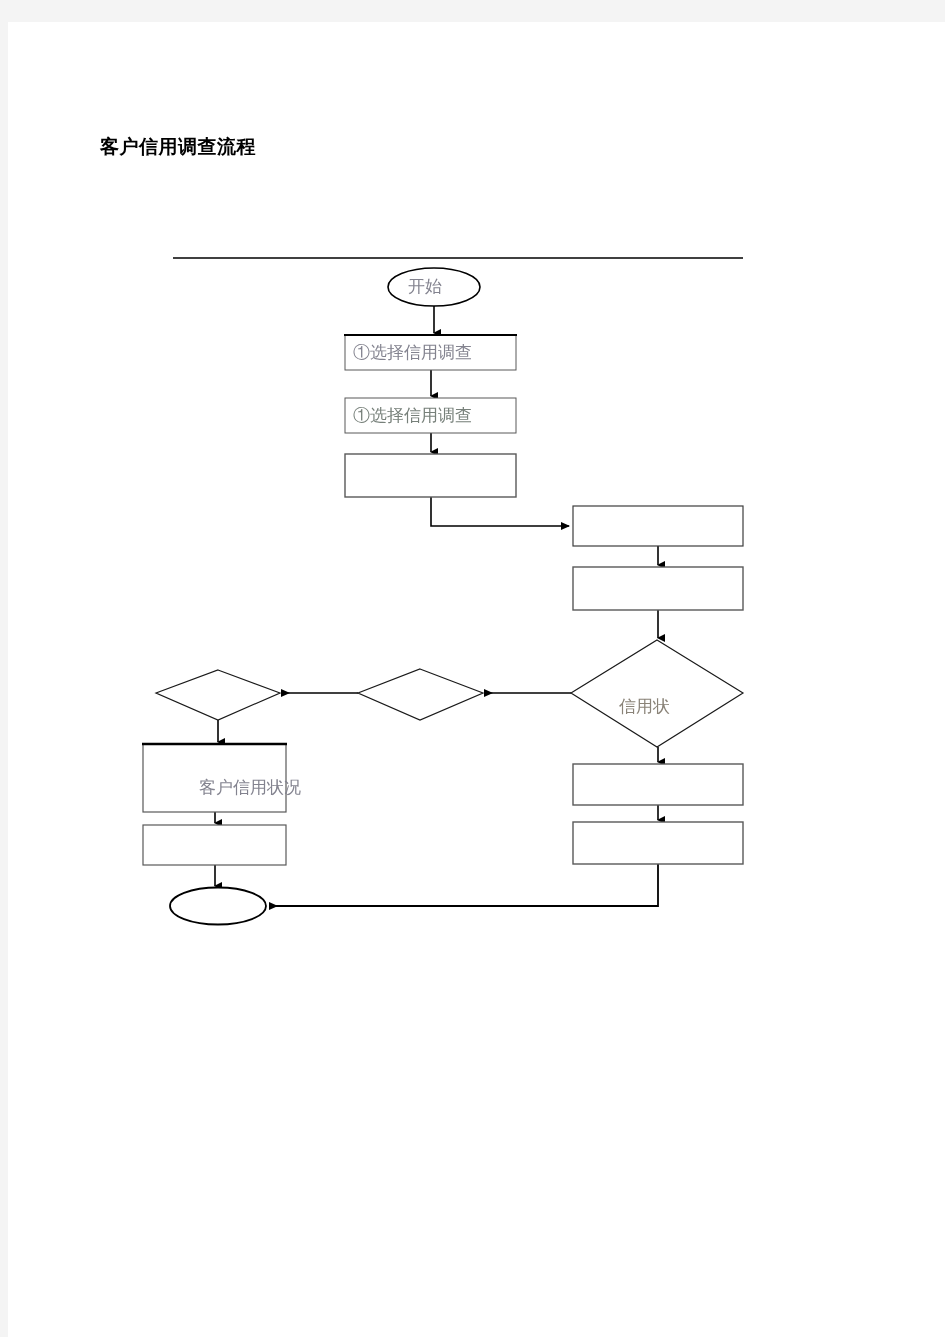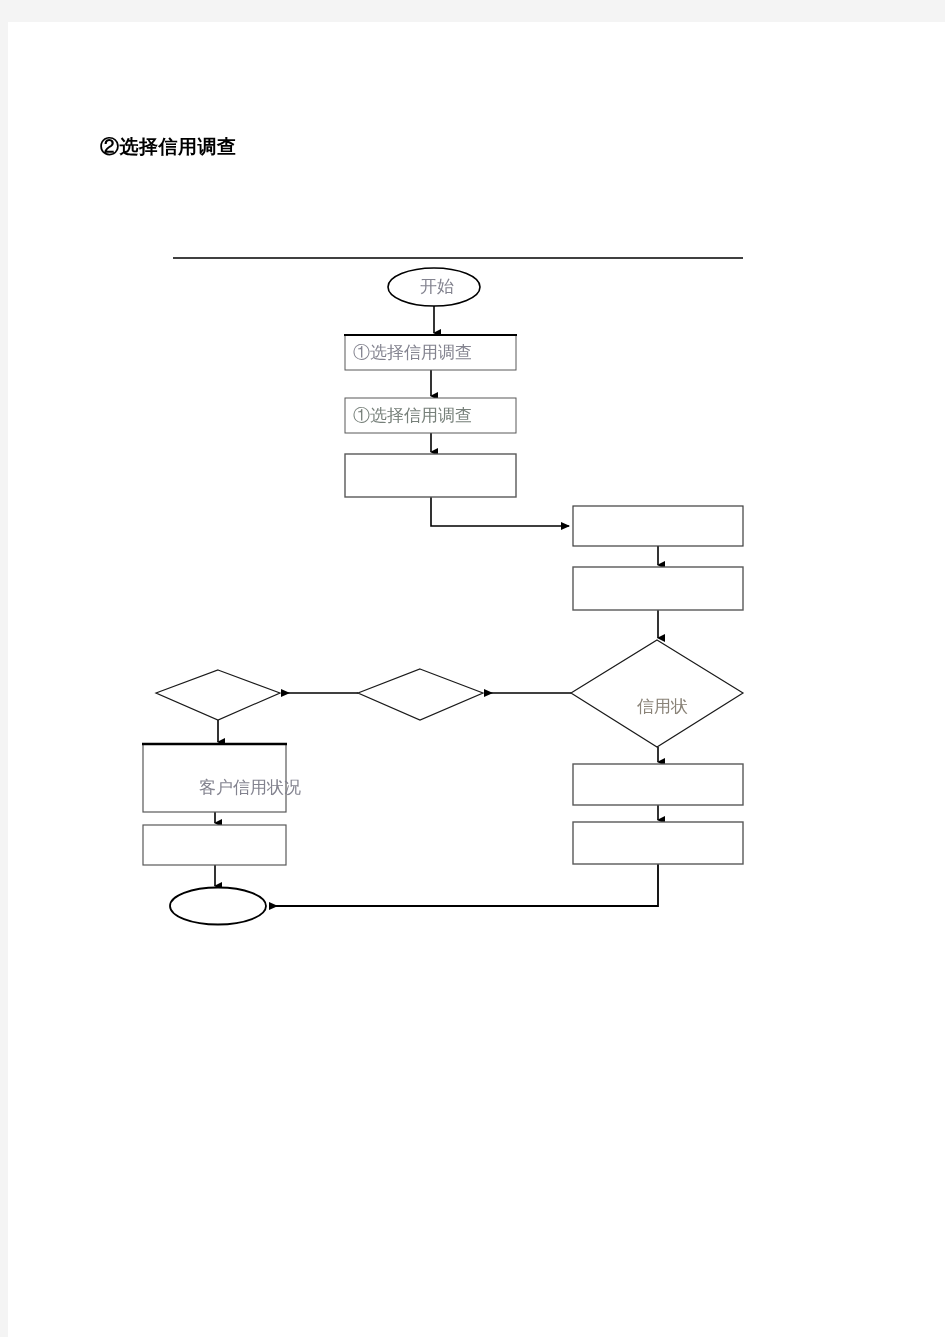--- a/index.html
+++ b/index.html
@@ -40,28 +40,28 @@
   }
   .node-label {
     position: absolute;
     font-size: 17px;
     line-height: 1;
     white-space: nowrap;
     color: #7b7b86;
   }
   .lbl-green { color: #77807a; }
   .lbl-gray  { color: #83838f; }
-  .lbl-tan   { color: #8a8378; margin-left: 18px; }
+  .lbl-tan   { color: #8a8378; }
 </style>
 </head>
 <body>
 
 <div id="page">
 
-  <div id="doc-title">②选择信用调查</div>
+  <div id="doc-title">客户信用调查流程</div>
 
   <svg id="flow" viewBox="0 0 937 1315" xmlns="http://www.w3.org/2000/svg">
 
     <defs>
       <marker id="arrowDown" markerWidth="10" markerHeight="10" refX="5" refY="8" orient="auto" markerUnits="userSpaceOnUse">
         <path d="M1,1 L9,1 L5,9 Z" fill="#000000"></path>
       </marker>
       <marker id="arrowLeft" markerWidth="11" markerHeight="10" refX="9" refY="5" orient="auto" markerUnits="userSpaceOnUse">
         <path d="M10,1 L10,9 L1,5 Z" fill="#000000"></path>
       </marker>
@@ -124,21 +124,21 @@
 
     <rect x="135" y="803" width="143" height="40" fill="#ffffff" stroke="#595959" stroke-width="1.2"></rect>
 
     <ellipse cx="210" cy="884" rx="48" ry="18.5" fill="#ffffff" stroke="#000000" stroke-width="1.8"></ellipse>
 
     <rect x="565" y="742" width="170" height="41" fill="#ffffff" stroke="#595959" stroke-width="1.4"></rect>
 
     <rect x="565" y="800" width="170" height="42" fill="#ffffff" stroke="#595959" stroke-width="1.4"></rect>
   </svg>
 
-  <div class="node-label lbl-gray" style="left:400px; top:256px;margin-left:12px;">开始</div>
+  <div class="node-label lbl-gray" style="left:400px; top:256px;">开始</div>
 
   <div class="node-label lbl-gray" style="left:345px; top:322px;">①选择信用调查</div>
 
   <div class="node-label lbl-green" style="left:345px; top:385px;">①选择信用调查</div>
 
   <div class="node-label lbl-tan" style="left:611px; top:676px;">信用状</div>
 
   <div class="node-label lbl-gray" style="left:144px; top:757px;margin-left:47px;">客户信用状况</div>
 
 </div>

